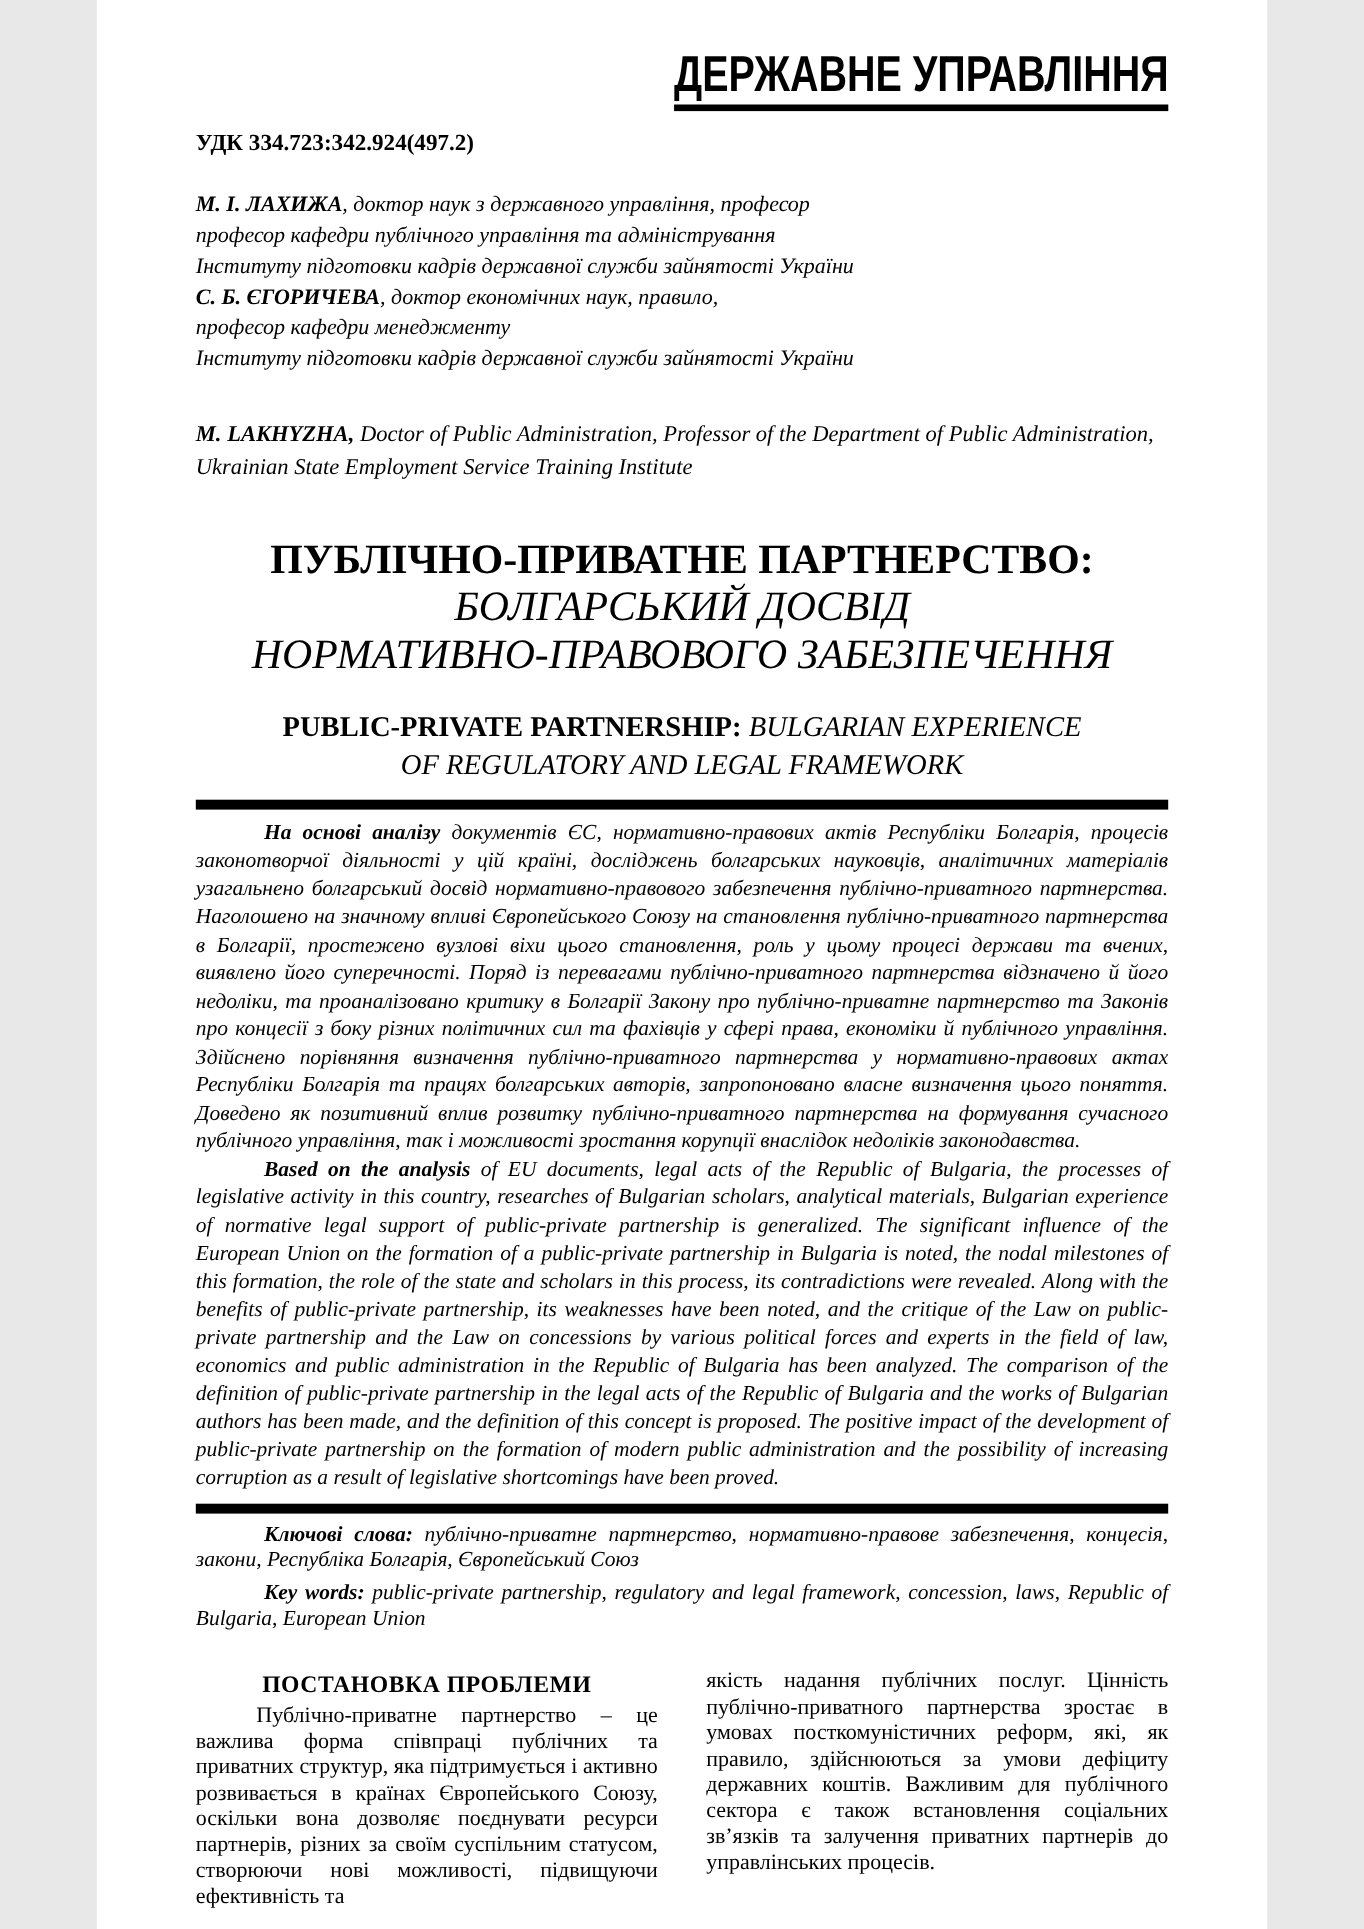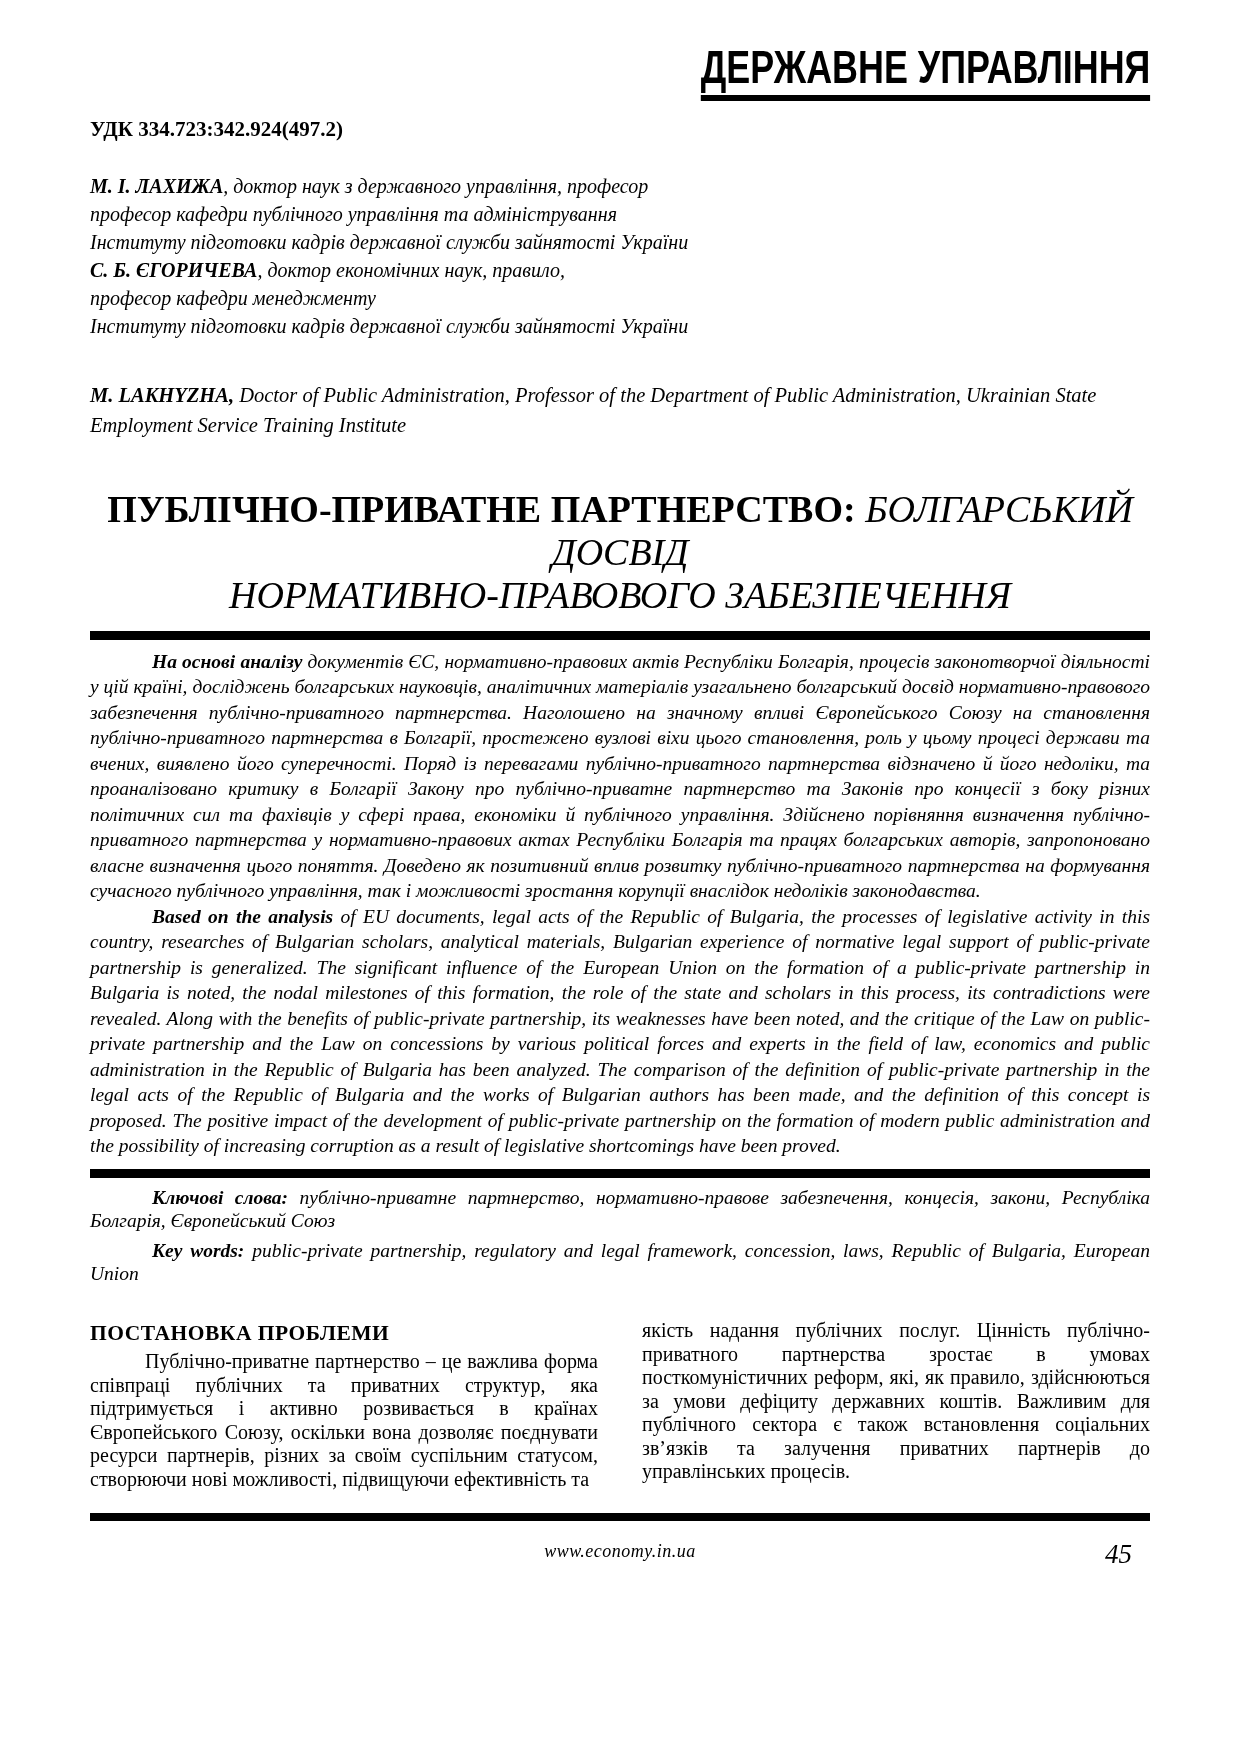--- a/index.html
+++ b/index.html
@@ -1,17 +1,17 @@
 <!DOCTYPE html>
 <html><head>
 <meta charset="utf-8">
 <style>
   html,body{margin:0;padding:0;background:#e8e8e8;}
   .page{
-    width:1240px;height:1754px;margin:0 auto;background:#ffffff;
+    width:1064px;height:1754px;margin:0 auto;background:#ffffff;
     box-sizing:border-box;padding:0 90px;overflow:hidden;
     font-family:"Liberation Serif",serif;color:#000;
   }
   
   .journal-header{margin-top:44px;text-align:right;}
   .journal-title{
     display:inline-block;font-family:"Liberation Sans",sans-serif;
     font-weight:bold;font-size:46px;line-height:1.02;white-space:nowrap;
     border-bottom:6px solid #000;padding-bottom:4px;
     transform:scaleX(.78);transform-origin:100% 50%;
@@ -40,21 +40,21 @@
   .lead{font-weight:bold;}
   
   .keywords{margin-top:8px;}
   p.kw{margin:0;font-style:italic;font-size:19.5px;line-height:23px;
     text-align:justify;text-indent:62px;}
   p.kw + p.kw{margin-top:7px;}
   .kw-label{font-weight:bold;}
   
   .body-cols{margin-top:34px;display:flex;gap:44px;}
   .col{flex:1 1 0;font-size:20px;line-height:23.6px;text-align:justify;}
-  .col h3{margin:0 0 3px;text-align:left;font-size:21.5px;line-height:28px;
+  .col h3{margin:0 0 3px;text-align:center;font-size:21.5px;line-height:28px;
     font-weight:bold;font-style:normal;letter-spacing:.5px;}
   .col p{margin:0;}
   .col-left p{text-indent:55px;}
   
   .footer{margin-top:20px;position:relative;text-align:center;}
   .site{font-style:italic;font-size:18px;letter-spacing:.5px;}
   .page-num{position:absolute;right:18px;top:-2px;font-style:italic;font-size:27px;}
 </style>
 </head>
 <body>
@@ -78,20 +78,24 @@
 
   <div class="authors-en">
     <p><span class="bname">M. LAKHYZHA,</span><span> Doctor of Public Administration, Professor of the Department of Public Administration, Ukrainian State Employment Service Training Institute</span></p>
   </div>
 
   <div class="title title-ua">
     <div><span class="t-bold">ПУБЛІЧНО-ПРИВАТНЕ ПАРТНЕРСТВО:</span><span class="t-italic"> БОЛГАРСЬКИЙ ДОСВІД</span></div>
     <div class="t-italic">НОРМАТИВНО-ПРАВОВОГО ЗАБЕЗПЕЧЕННЯ</div>
   </div>
 
+  <div class="title title-en">
+    <div><span class="t-bold">PUBLIC-PRIVATE PARTNERSHIP:</span><span class="t-italic"> BULGARIAN EXPERIENCE</span></div>
+    <div class="t-italic">OF REGULATORY AND LEGAL FRAMEWORK</div>
+  </div>
 
   <div class="rule rule1"></div>
 
   <div class="abstracts">
     <p class="abstract"><span class="lead">На основі аналізу</span><span> документів ЄС, нормативно-правових актів Республіки Болгарія, процесів законотворчої діяльності у цій країні, досліджень болгарських науковців, аналітичних матеріалів узагальнено болгарський досвід нормативно-правового забезпечення публічно-приватного партнерства. Наголошено на значному впливі Європейського Союзу на становлення публічно-приватного партнерства в Болгарії, простежено вузлові віхи цього становлення, роль у цьому процесі держави та вчених, виявлено його суперечності. Поряд із перевагами публічно-приватного партнерства відзначено й його недоліки, та проаналізовано критику в Болгарії Закону про публічно-приватне партнерство та Законів про концесії з боку різних політичних сил та фахівців у сфері права, економіки й публічного управління. Здійснено порівняння визначення публічно-приватного партнерства у нормативно-правових актах Республіки Болгарія та працях болгарських авторів, запропоновано власне визначення цього поняття. Доведено як позитивний вплив розвитку публічно-приватного партнерства на формування сучасного публічного управління, так і можливості зростання корупції внаслідок недоліків законодавства.</span></p>
     <p class="abstract"><span class="lead">Based on the analysis</span><span> of EU documents, legal acts of the Republic of Bulgaria, the processes of legislative activity in this country, researches of Bulgarian scholars, analytical materials, Bulgarian experience of normative legal support of public-private partnership is generalized. The significant influence of the European Union on the formation of a public-private partnership in Bulgaria is noted, the nodal milestones of this formation, the role of the state and scholars in this process, its contradictions were revealed. Along with the benefits of public-private partnership, its weaknesses have been noted, and the critique of the Law on public-private partnership and the Law on concessions by various political forces and experts in the field of law, economics and public administration in the Republic of Bulgaria has been analyzed. The comparison of the definition of public-private partnership in the legal acts of the Republic of Bulgaria and the works of Bulgarian authors has been made, and the definition of this concept is proposed. The positive impact of the development of public-private partnership on the formation of modern public administration and the possibility of increasing corruption as a result of legislative shortcomings have been proved.</span></p>
   </div>
 
   <div class="rule rule2"></div>
 

